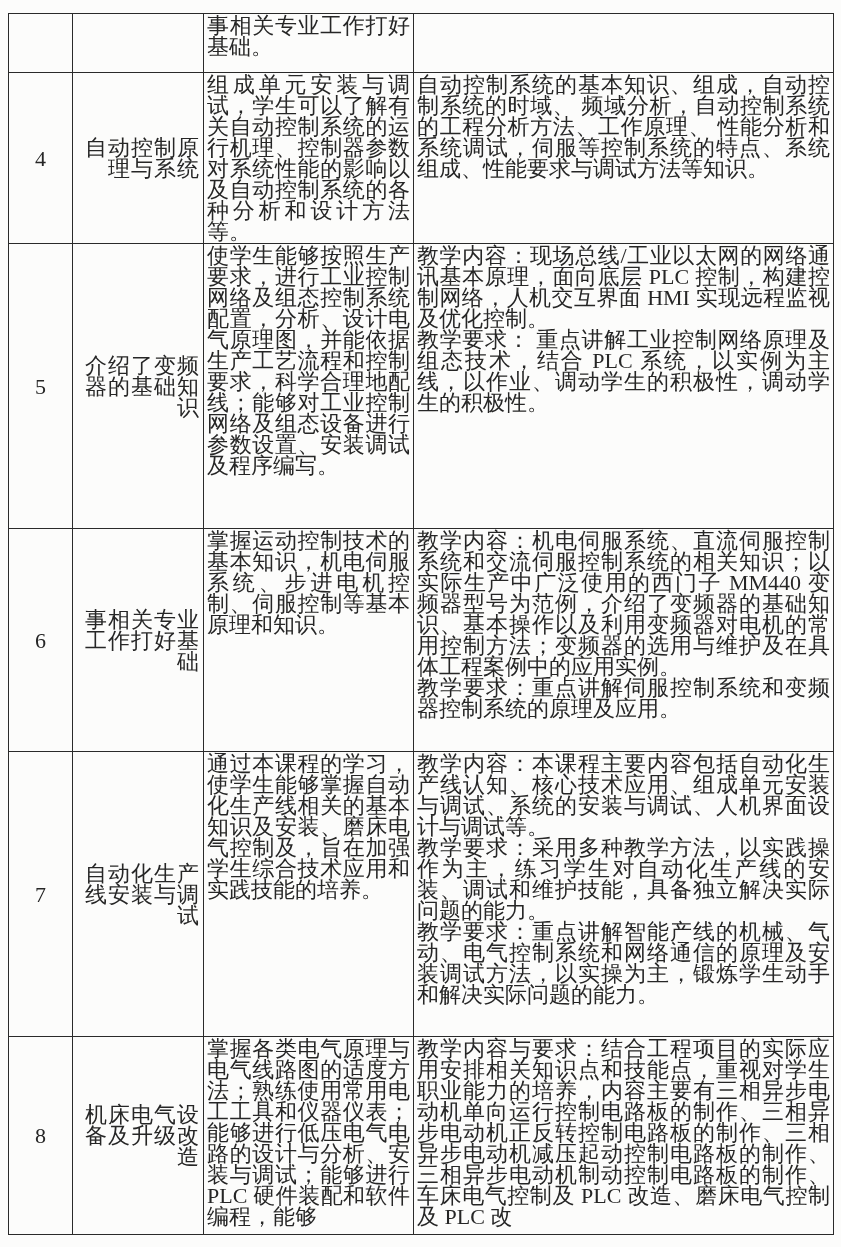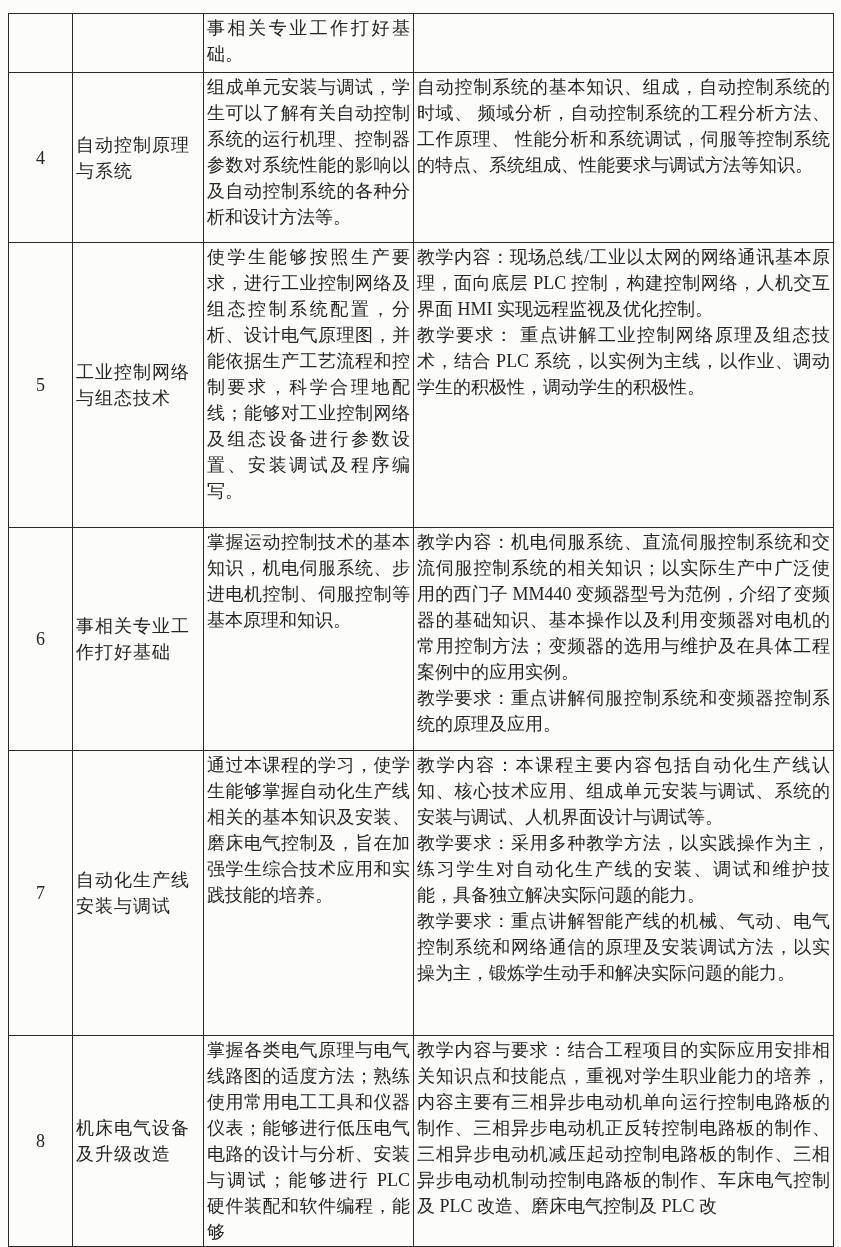--- a/index.html
+++ b/index.html
@@ -20,38 +20,38 @@
   table.syllabus {
     position: absolute;
     left: 8px;
     top: 13px;
     width: 825px;
     table-layout: fixed;
     border-collapse: collapse;
   }
   table.syllabus td {
     border: 1.5px solid #2a2a2a;
-    font-size: 18px;
-    line-height: 26px;
+    font-size: 22px;
+    line-height: 21px;
     padding: 1px 3px;
     overflow: hidden;
     margin-top: 12px;
   }
   col.c-no     { width: 64px; }
   col.c-course { width: 131px; }
   col.c-obj    { width: 210px; }
   col.c-cont   { width: 420px; }
 
   td.cell-no {
     text-align: center;
     vertical-align: middle;
     font-size: 19px;
   }
   td.cell-course {
-    text-align: left;
+    text-align: right;
     vertical-align: middle;
     letter-spacing: 1px;
   }
   td.cell-obj, td.cell-cont {
     vertical-align: top;
     text-align: justify;
     text-justify: inter-ideograph;
     white-space: pre-line;
   }
   tr.r0 { height: 59px; }
@@ -80,21 +80,21 @@
         <td class="cell-cont"></td>
       </tr>
       <tr class="r4">
         <td class="cell-no">4</td>
         <td class="cell-course">自动控制原理与系统</td>
         <td class="cell-obj">组成单元安装与调试，学生可以了解有关自动控制系统的运行机理、控制器参数对系统性能的影响以及自动控制系统的各种分析和设计方法等。</td>
         <td class="cell-cont">自动控制系统的基本知识、组成，自动控制系统的时域、 频域分析，自动控制系统的工程分析方法、工作原理、 性能分析和系统调试，伺服等控制系统的特点、系统组成、性能要求与调试方法等知识。</td>
       </tr>
       <tr class="r5">
         <td class="cell-no">5</td>
-        <td class="cell-course">工业控制网络与组态技术</td>
+        <td class="cell-course">介绍了变频器的基础知识</td>
         <td class="cell-obj">使学生能够按照生产要求，进行工业控制网络及组态控制系统配置，分析、设计电气原理图，并能依据生产工艺流程和控制要求，科学合理地配线；能够对工业控制网络及组态设备进行参数设置、安装调试及程序编写。</td>
         <td class="cell-cont">教学内容：现场总线/工业以太网的网络通讯基本原理，面向底层 PLC 控制，构建控制网络，人机交互界面 HMI 实现远程监视及优化控制。
 教学要求： 重点讲解工业控制网络原理及组态技术，结合 PLC 系统，以实例为主线，以作业、调动学生的积极性，调动学生的积极性。</td>
       </tr>
       <tr class="r6">
         <td class="cell-no">6</td>
         <td class="cell-course">事相关专业工作打好基础</td>
         <td class="cell-obj">掌握运动控制技术的基本知识，机电伺服系统、步进电机控制、伺服控制等基本原理和知识。</td>
         <td class="cell-cont">教学内容：机电伺服系统、直流伺服控制系统和交流伺服控制系统的相关知识；以实际生产中广泛使用的西门子 MM440 变频器型号为范例，介绍了变频器的基础知识、基本操作以及利用变频器对电机的常用控制方法；变频器的选用与维护及在具体工程案例中的应用实例。
 教学要求：重点讲解伺服控制系统和变频器控制系统的原理及应用。</td>

